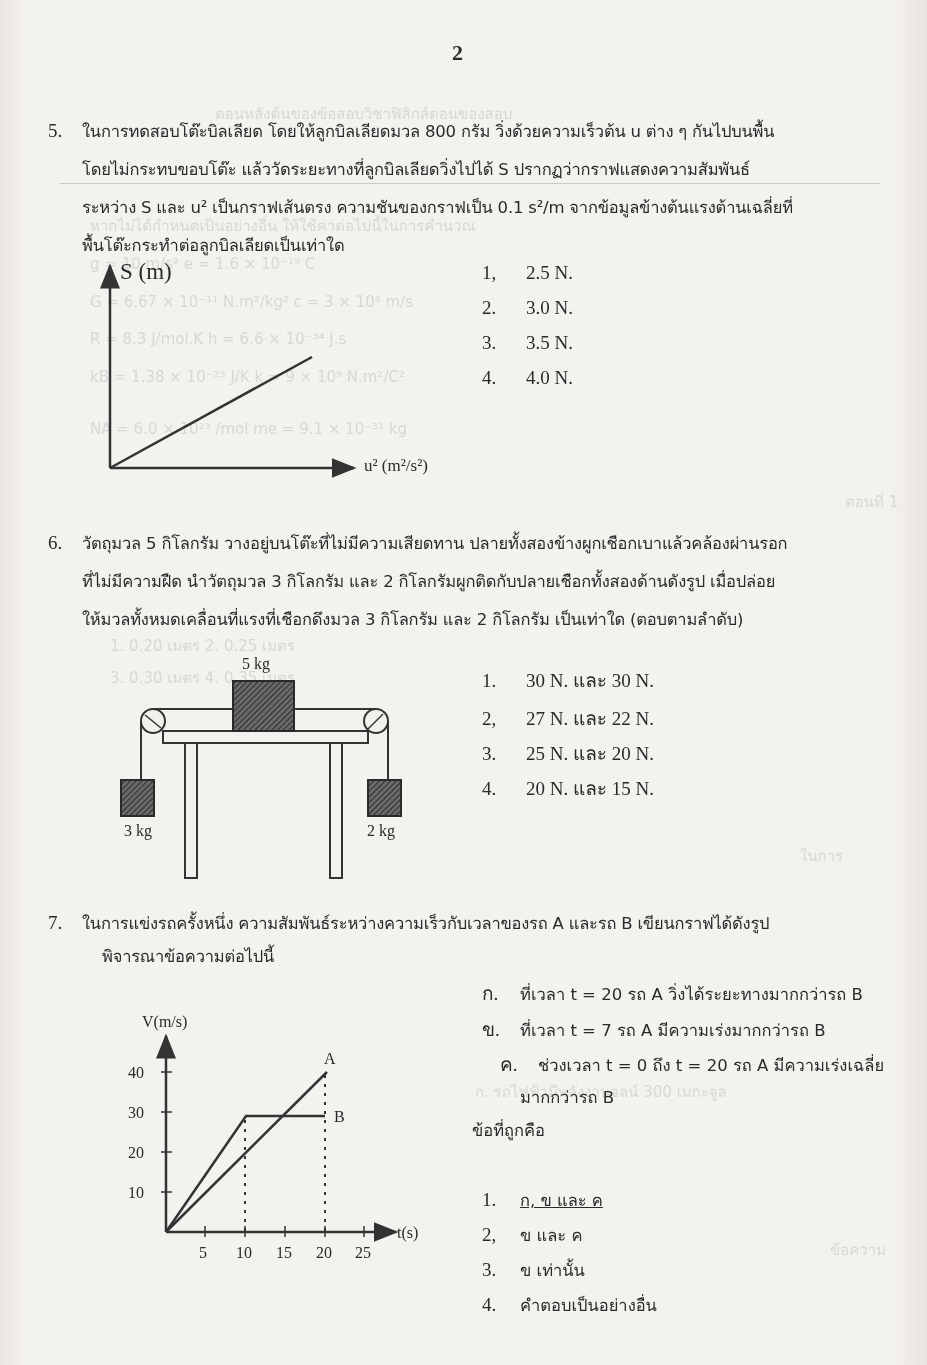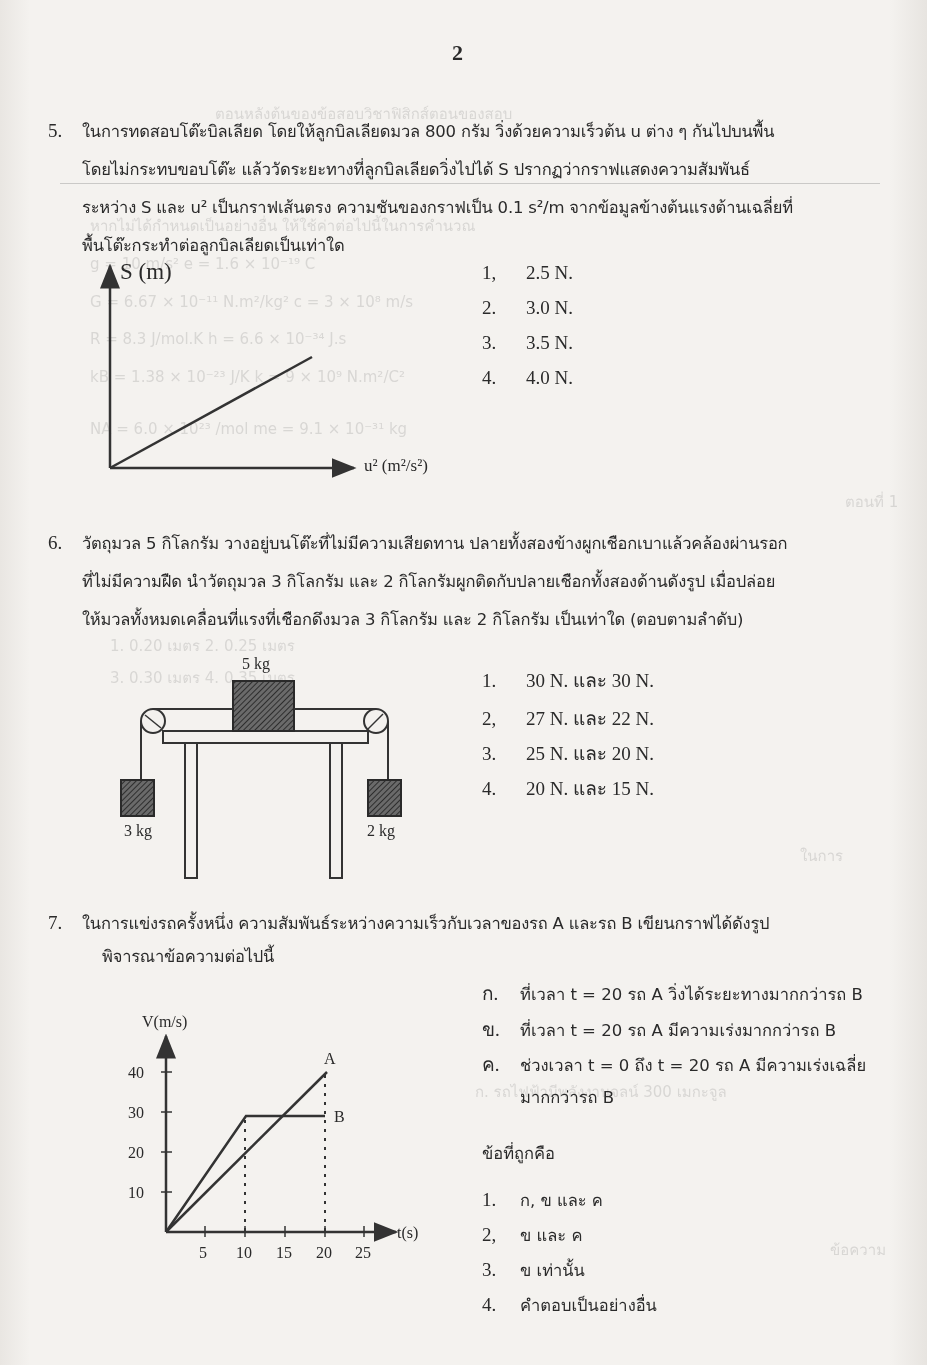--- a/index.html
+++ b/index.html
@@ -113,27 +113,27 @@
 </svg>
 <div class="abs" style="left:242px; top:655px; font-size:16px;">5 kg</div>
 <div class="abs" style="left:124px; top:822px; font-size:16px;">3 kg</div>
 <div class="abs" style="left:367px; top:822px; font-size:16px;">2 kg</div>
 
 <div class="abs qnum" style="left:48px; top:912px;">7.</div>
 <div class="abs qtext" style="left:82px; top:905px;">ในการแข่งรถครั้งหนึ่ง ความสัมพันธ์ระหว่างความเร็วกับเวลาของรถ A และรถ B เขียนกราฟได้ดังรูป</div>
 <div class="abs qtext" style="left:82px; top:938px;margin-left:20px;">พิจารณาข้อความต่อไปนี้</div>
 
 <div class="abs" style="left:482px; top:978px;"><span class="opt" style="display:inline-block;width:38px;">ก.</span><span class="thai">ที่เวลา t = 20 รถ A วิ่งได้ระยะทางมากกว่ารถ B</span></div>
-<div class="abs" style="left:482px; top:1014px;"><span class="opt" style="display:inline-block;width:38px;">ข.</span><span class="thai">ที่เวลา t = 20 รถ A มีความเร่งมากกว่ารถ B</span></div>
-<div class="abs" style="left:482px; top:1049px;"><span class="opt" style="display:inline-block;width:38px;">ค.</span><span class="thai">ช่วงเวลา t = 0 ถึง t = 20 รถ A มีความเร่งเฉลี่ย</span></div>
+<div class="abs" style="left:482px; top:1014px;"><span class="opt" style="display:inline-block;width:38px;">ข.</span><span class="thai">ที่เวลา t = 7 รถ A มีความเร่งมากกว่ารถ B</span></div>
+<div class="abs" style="left:500px; top:1049px;"><span class="opt" style="display:inline-block;width:38px;">ค.</span><span class="thai">ช่วงเวลา t = 0 ถึง t = 20 รถ A มีความเร่งเฉลี่ย</span></div>
 <div class="abs" style="left:520px; top:1084px;"><span class="thai">มากกว่ารถ B</span></div>
 
-<div class="abs thai" style="left:482px; top:1117px;margin-top:23px;">ข้อที่ถูกคือ</div>
+<div class="abs thai" style="left:472px; top:1117px;">ข้อที่ถูกคือ</div>
 
-<div class="abs opt" style="left:482px; top:1187px;"><span class="n" style="width:38px;">1.</span><span class="thai">ก, ข และ ค</span></div>
+<div class="abs opt" style="left:482px; top:1187px;text-decoration:underline;"><span class="n" style="width:38px;">1.</span><span class="thai">ก, ข และ ค</span></div>
 <div class="abs opt" style="left:482px; top:1222px;"><span class="n" style="width:38px;">2,</span><span class="thai">ข และ ค</span></div>
 <div class="abs opt" style="left:482px; top:1257px;"><span class="n" style="width:38px;">3.</span><span class="thai">ข เท่านั้น</span></div>
 <div class="abs opt" style="left:482px; top:1292px;"><span class="n" style="width:38px;">4.</span><span class="thai">คำตอบเป็นอย่างอื่น</span></div>
 
 <svg width="927" height="1365">
 
   <line x1="166" y1="1232" x2="166" y2="1036" stroke="#333" stroke-width="2.5" marker-end="url(#arr)"></line>
   <line x1="166" y1="1232" x2="396" y2="1232" stroke="#333" stroke-width="2.5" marker-end="url(#arr)"></line>
 
   <g stroke="#333" stroke-width="1.5">

